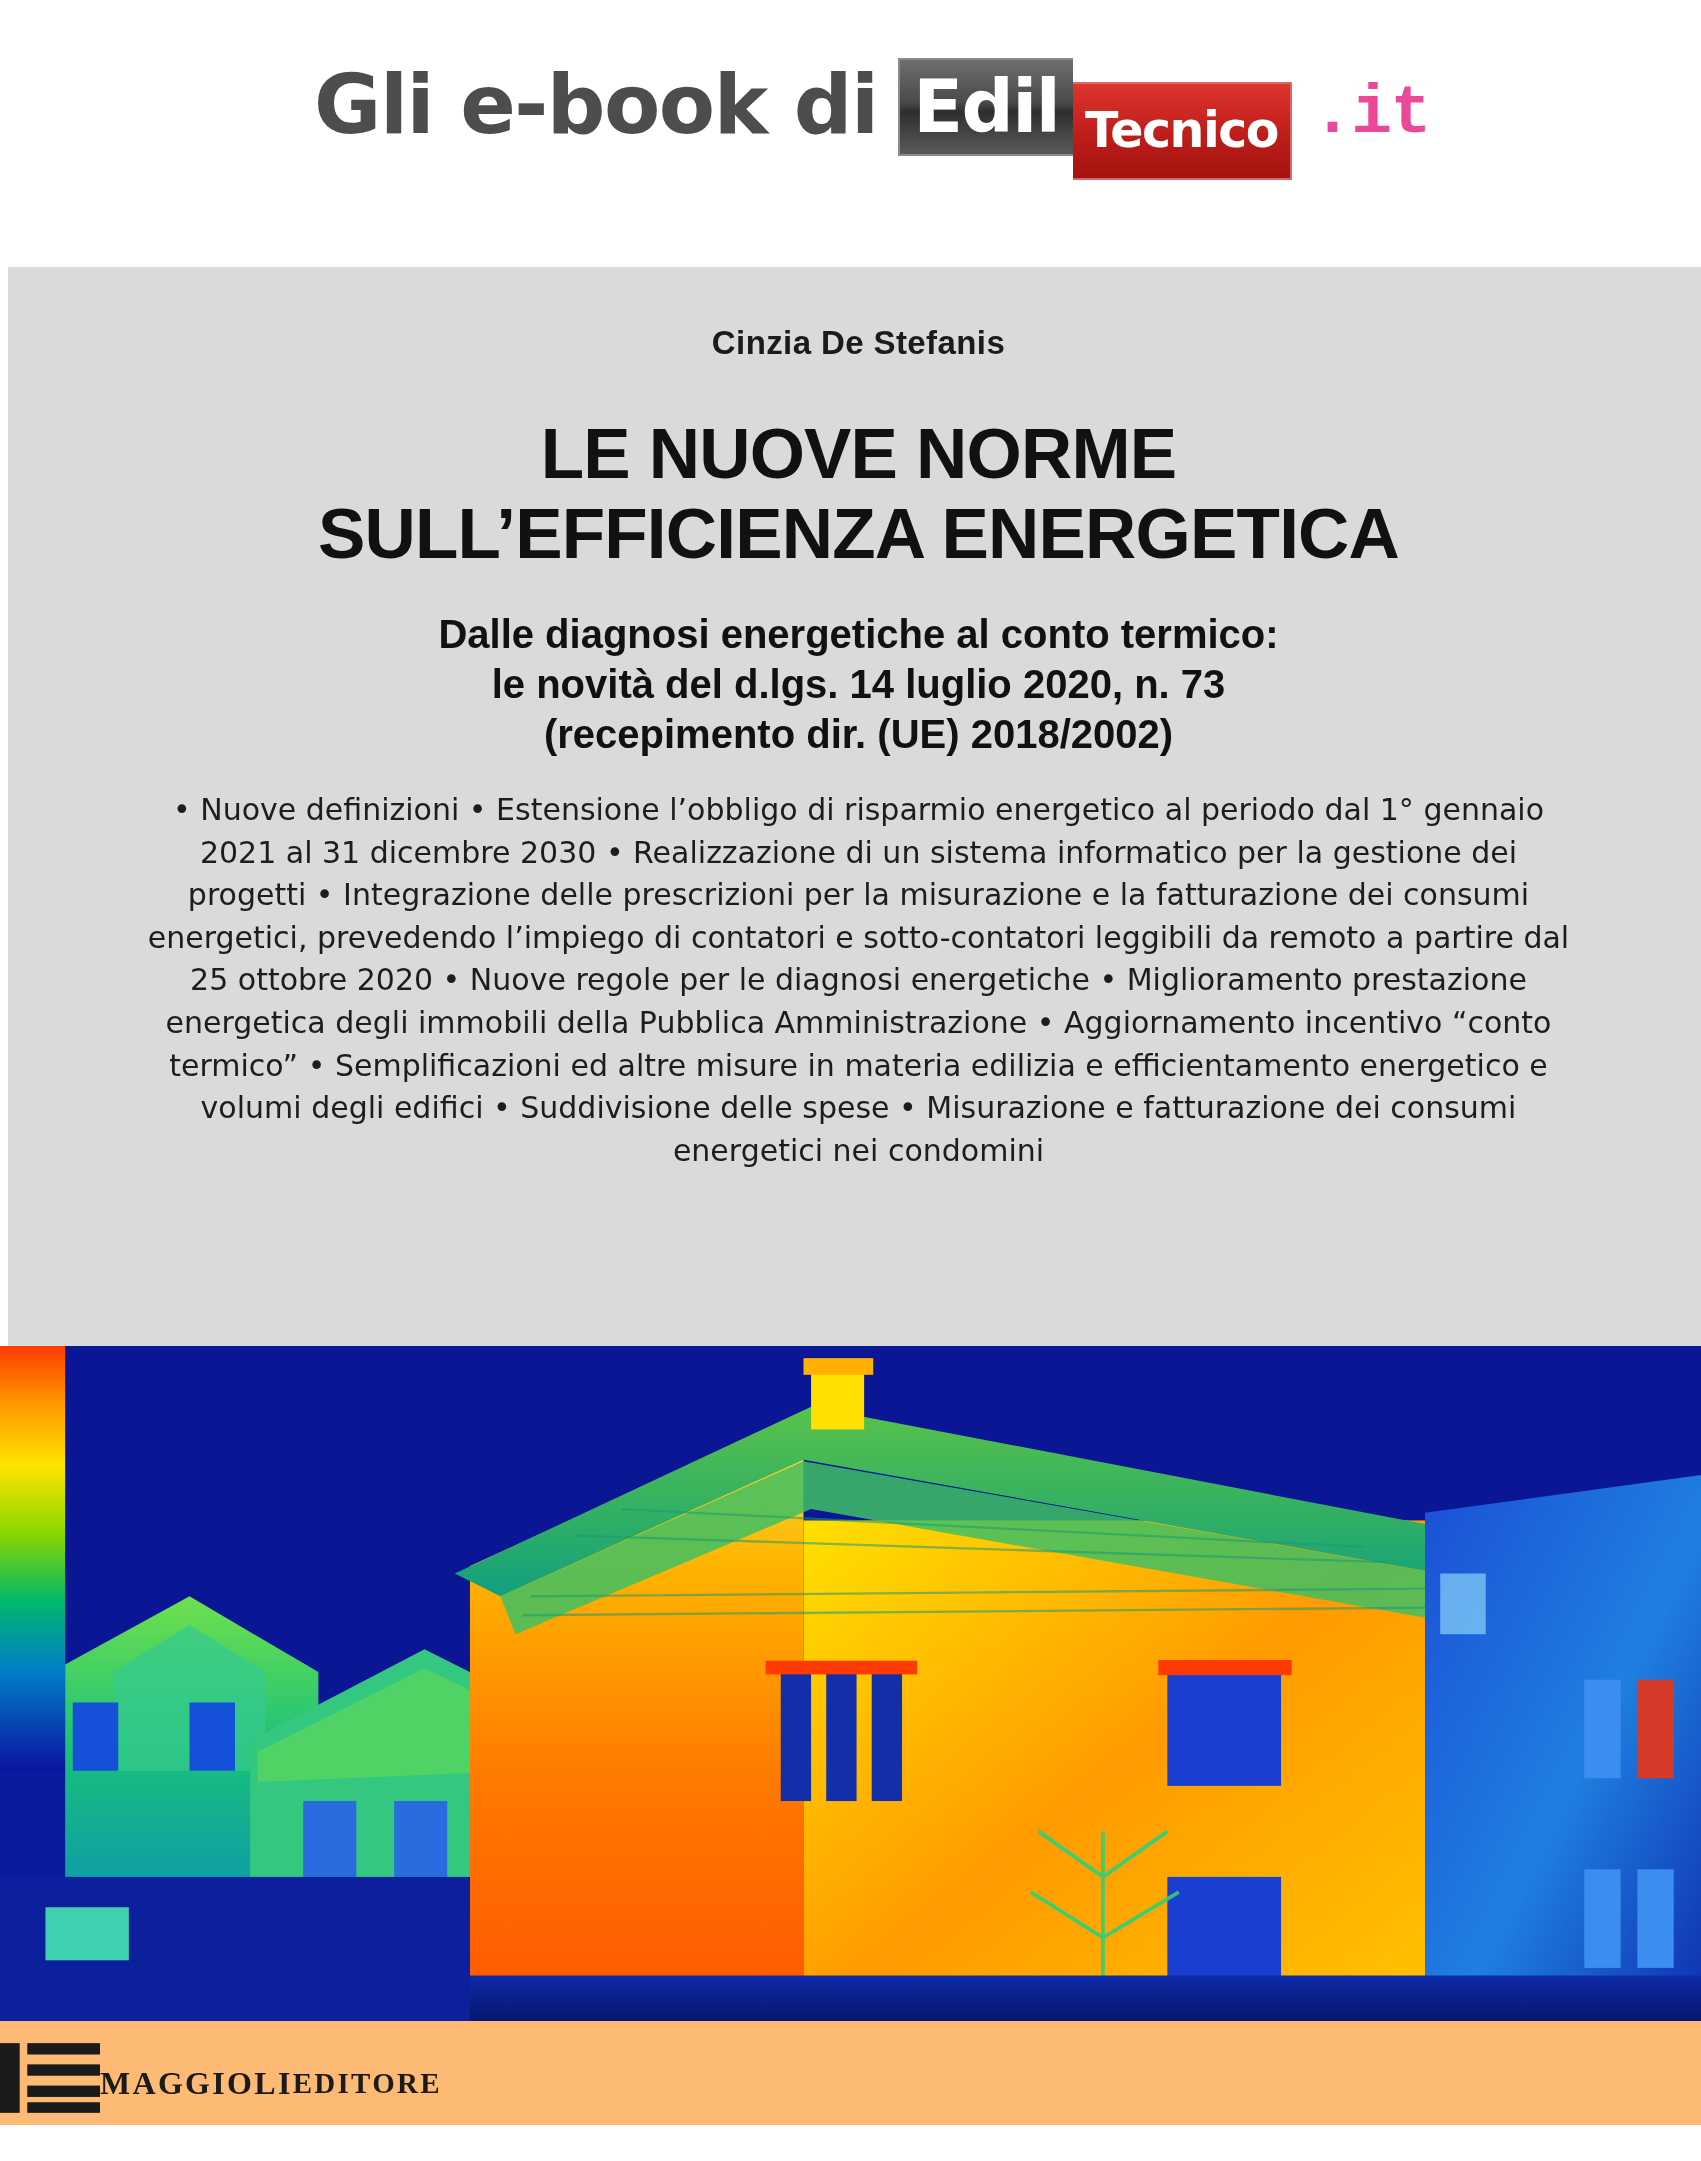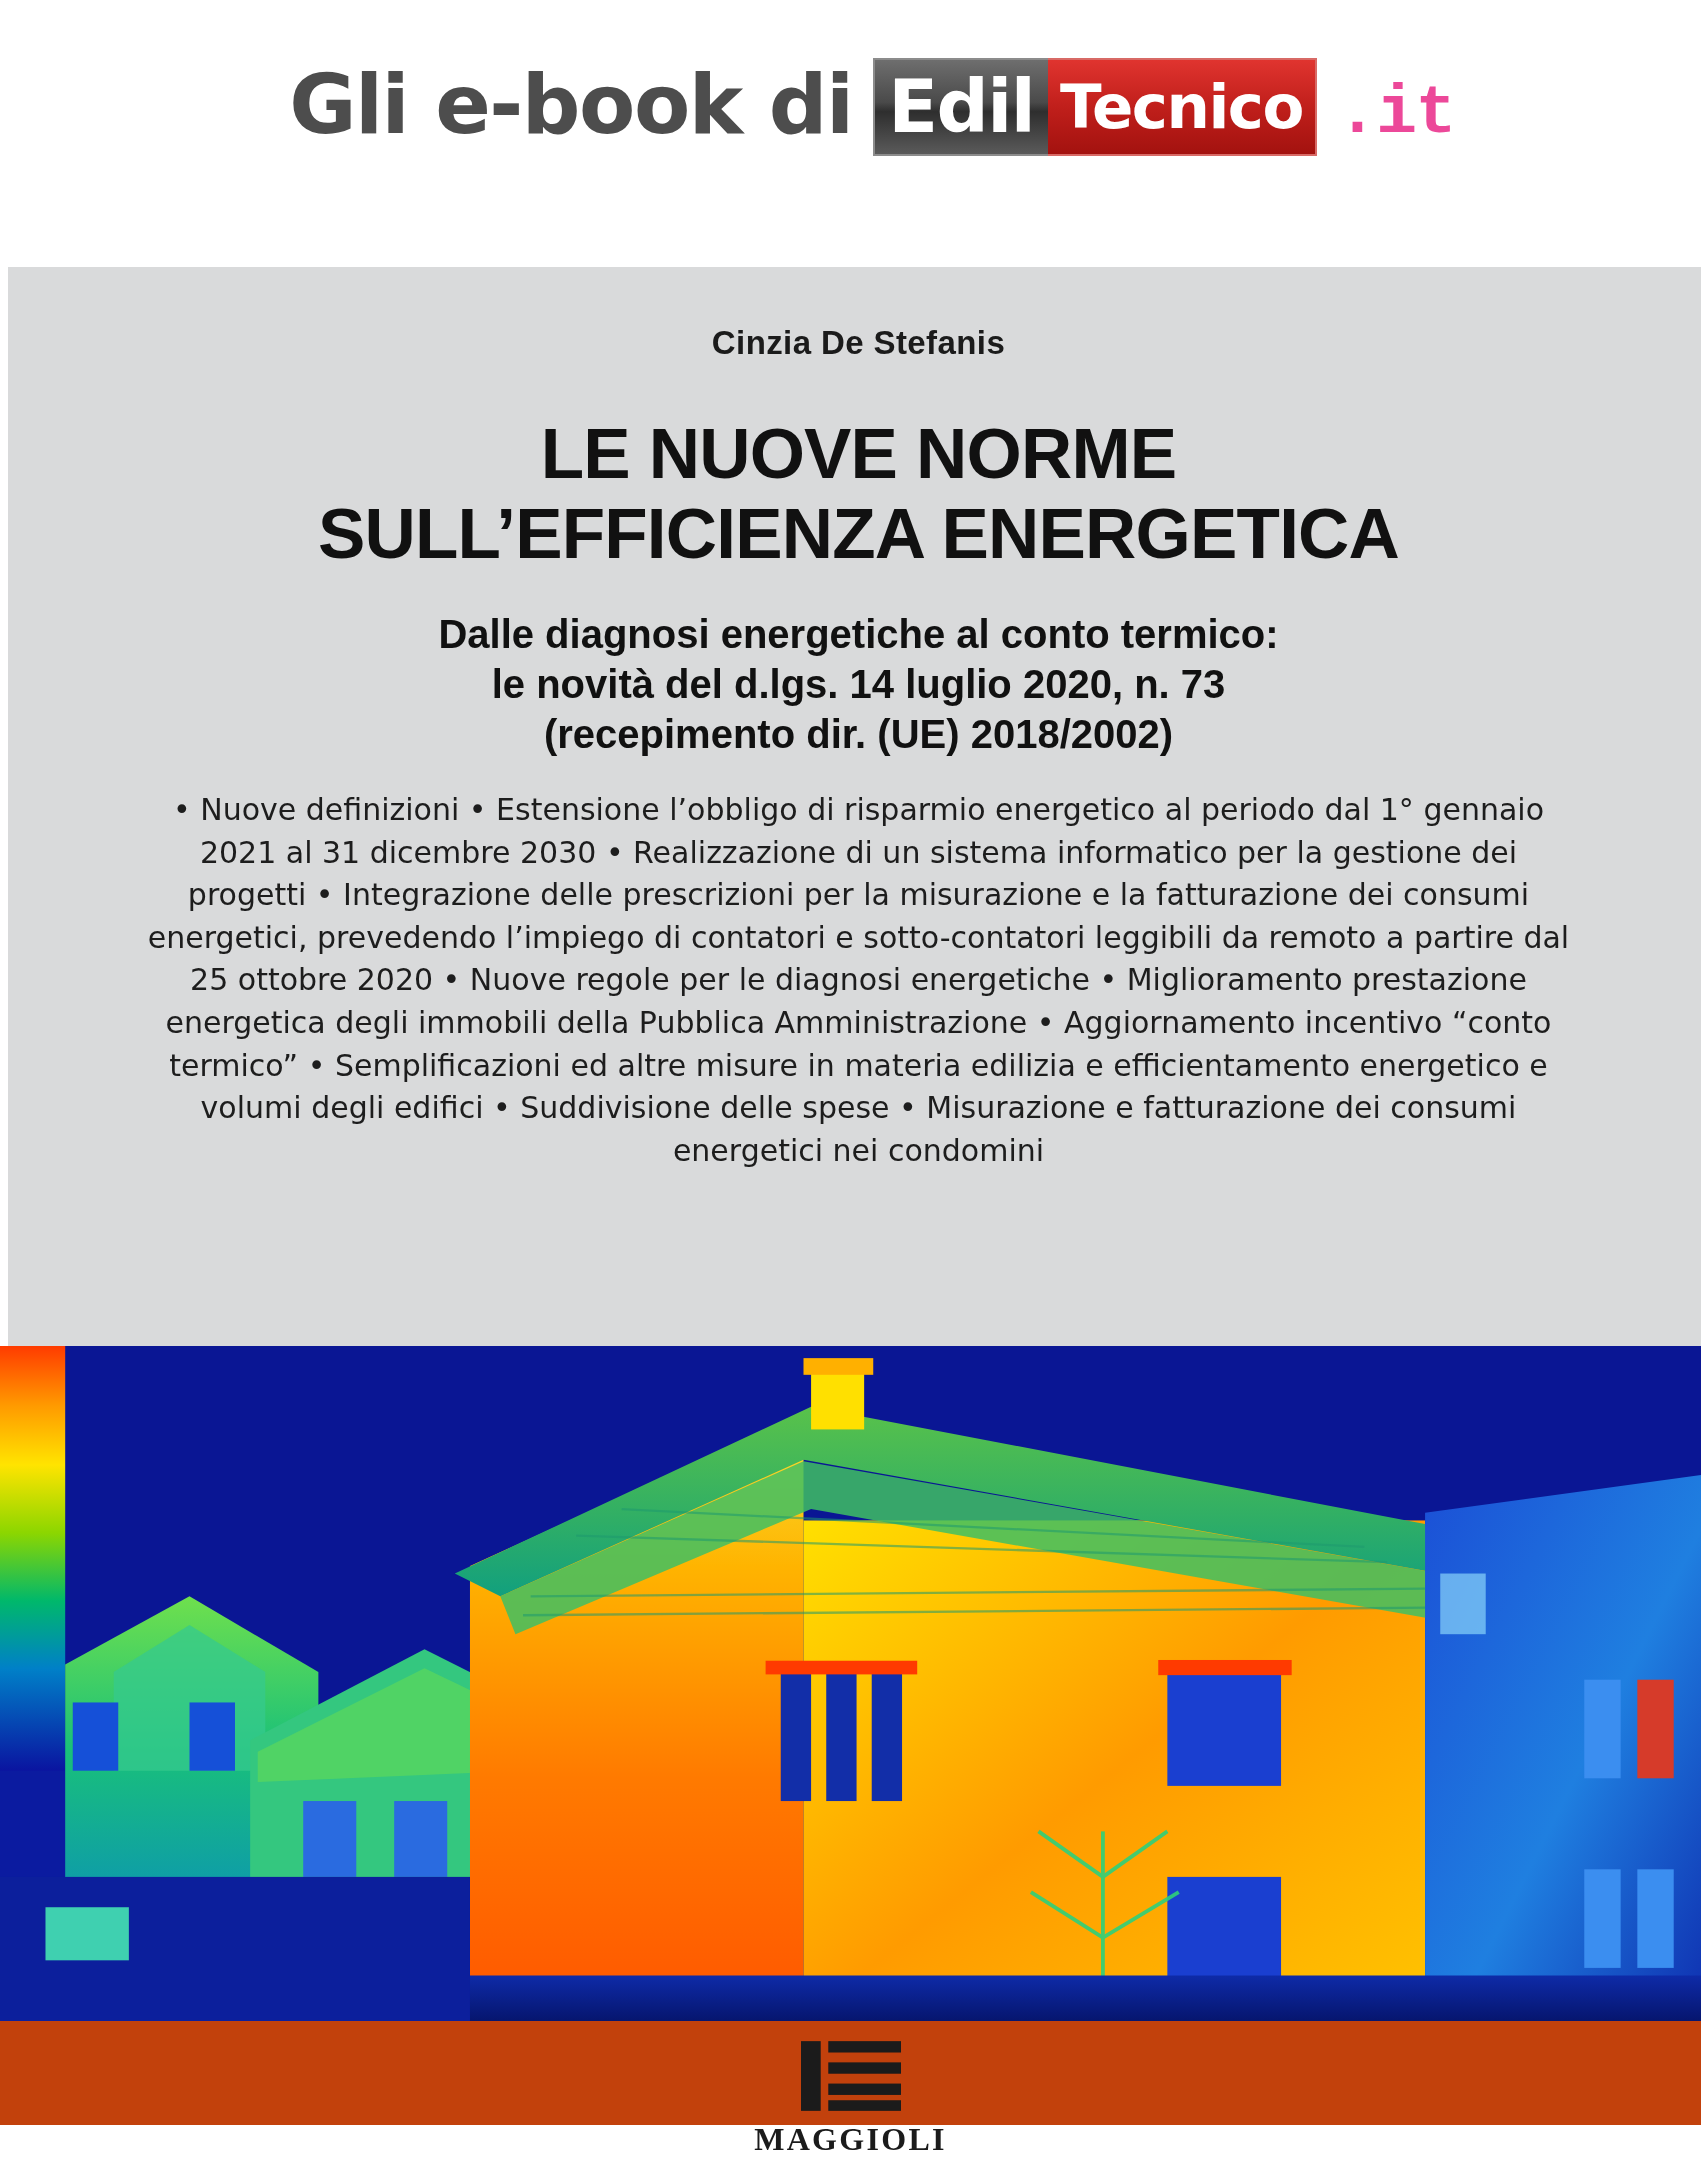--- a/index.html
+++ b/index.html
@@ -57,26 +57,27 @@
     padding: 0 13.6px 0 13.6px;
     letter-spacing: -1.5px;
     border: 2.3px solid #8c8c8c;
     border-right: none;
   }
   .logo-tecnico {
     background: linear-gradient(180deg,#e0342f 0%,#c01f1b 50%,#a3120f 100%);
     color: #ffffff;
     font-family: "DejaVu Sans", sans-serif;
     font-weight: bold;
-    font-size: 61px;
+    font-size: 49px;
     line-height: 94px;
     padding: 0 12px;
     letter-spacing: -1.5px;
     border: 2.3px solid #d86a66;
     border-left: none;
+    margin-top: 24px;
   }
   .logo-tld {
     font-size: 68px;
     font-weight: bold;
     color: #ec4899;
     align-self: flex-end;
     line-height: 76px;
     font-family: Liberation Mono, monospace;
     letter-spacing: -1.5px;
   }
@@ -133,23 +134,23 @@
     background: #0a0a8c;
   }
   .thermal svg { display: block; width: 1701px; height: 675px; }
 
   
   .publisher {
     position: absolute;
     left: 0; top: 2021px;
     width: 1701px;
     height: 104px;
-    background: #c2410c;
+    background: #fdba74;
     display: flex;
-    flex-direction: column;
+    flex-direction: row;
     align-items: center;
     justify-content: flex-start;
     padding-top: 20px;
   }
   .pub-mark { margin-bottom: 7.6px; }
   .pub-name {
     font-size: 32px;
     font-weight: bold;
     letter-spacing: 2.3px;
     color: #1b1b1b;

